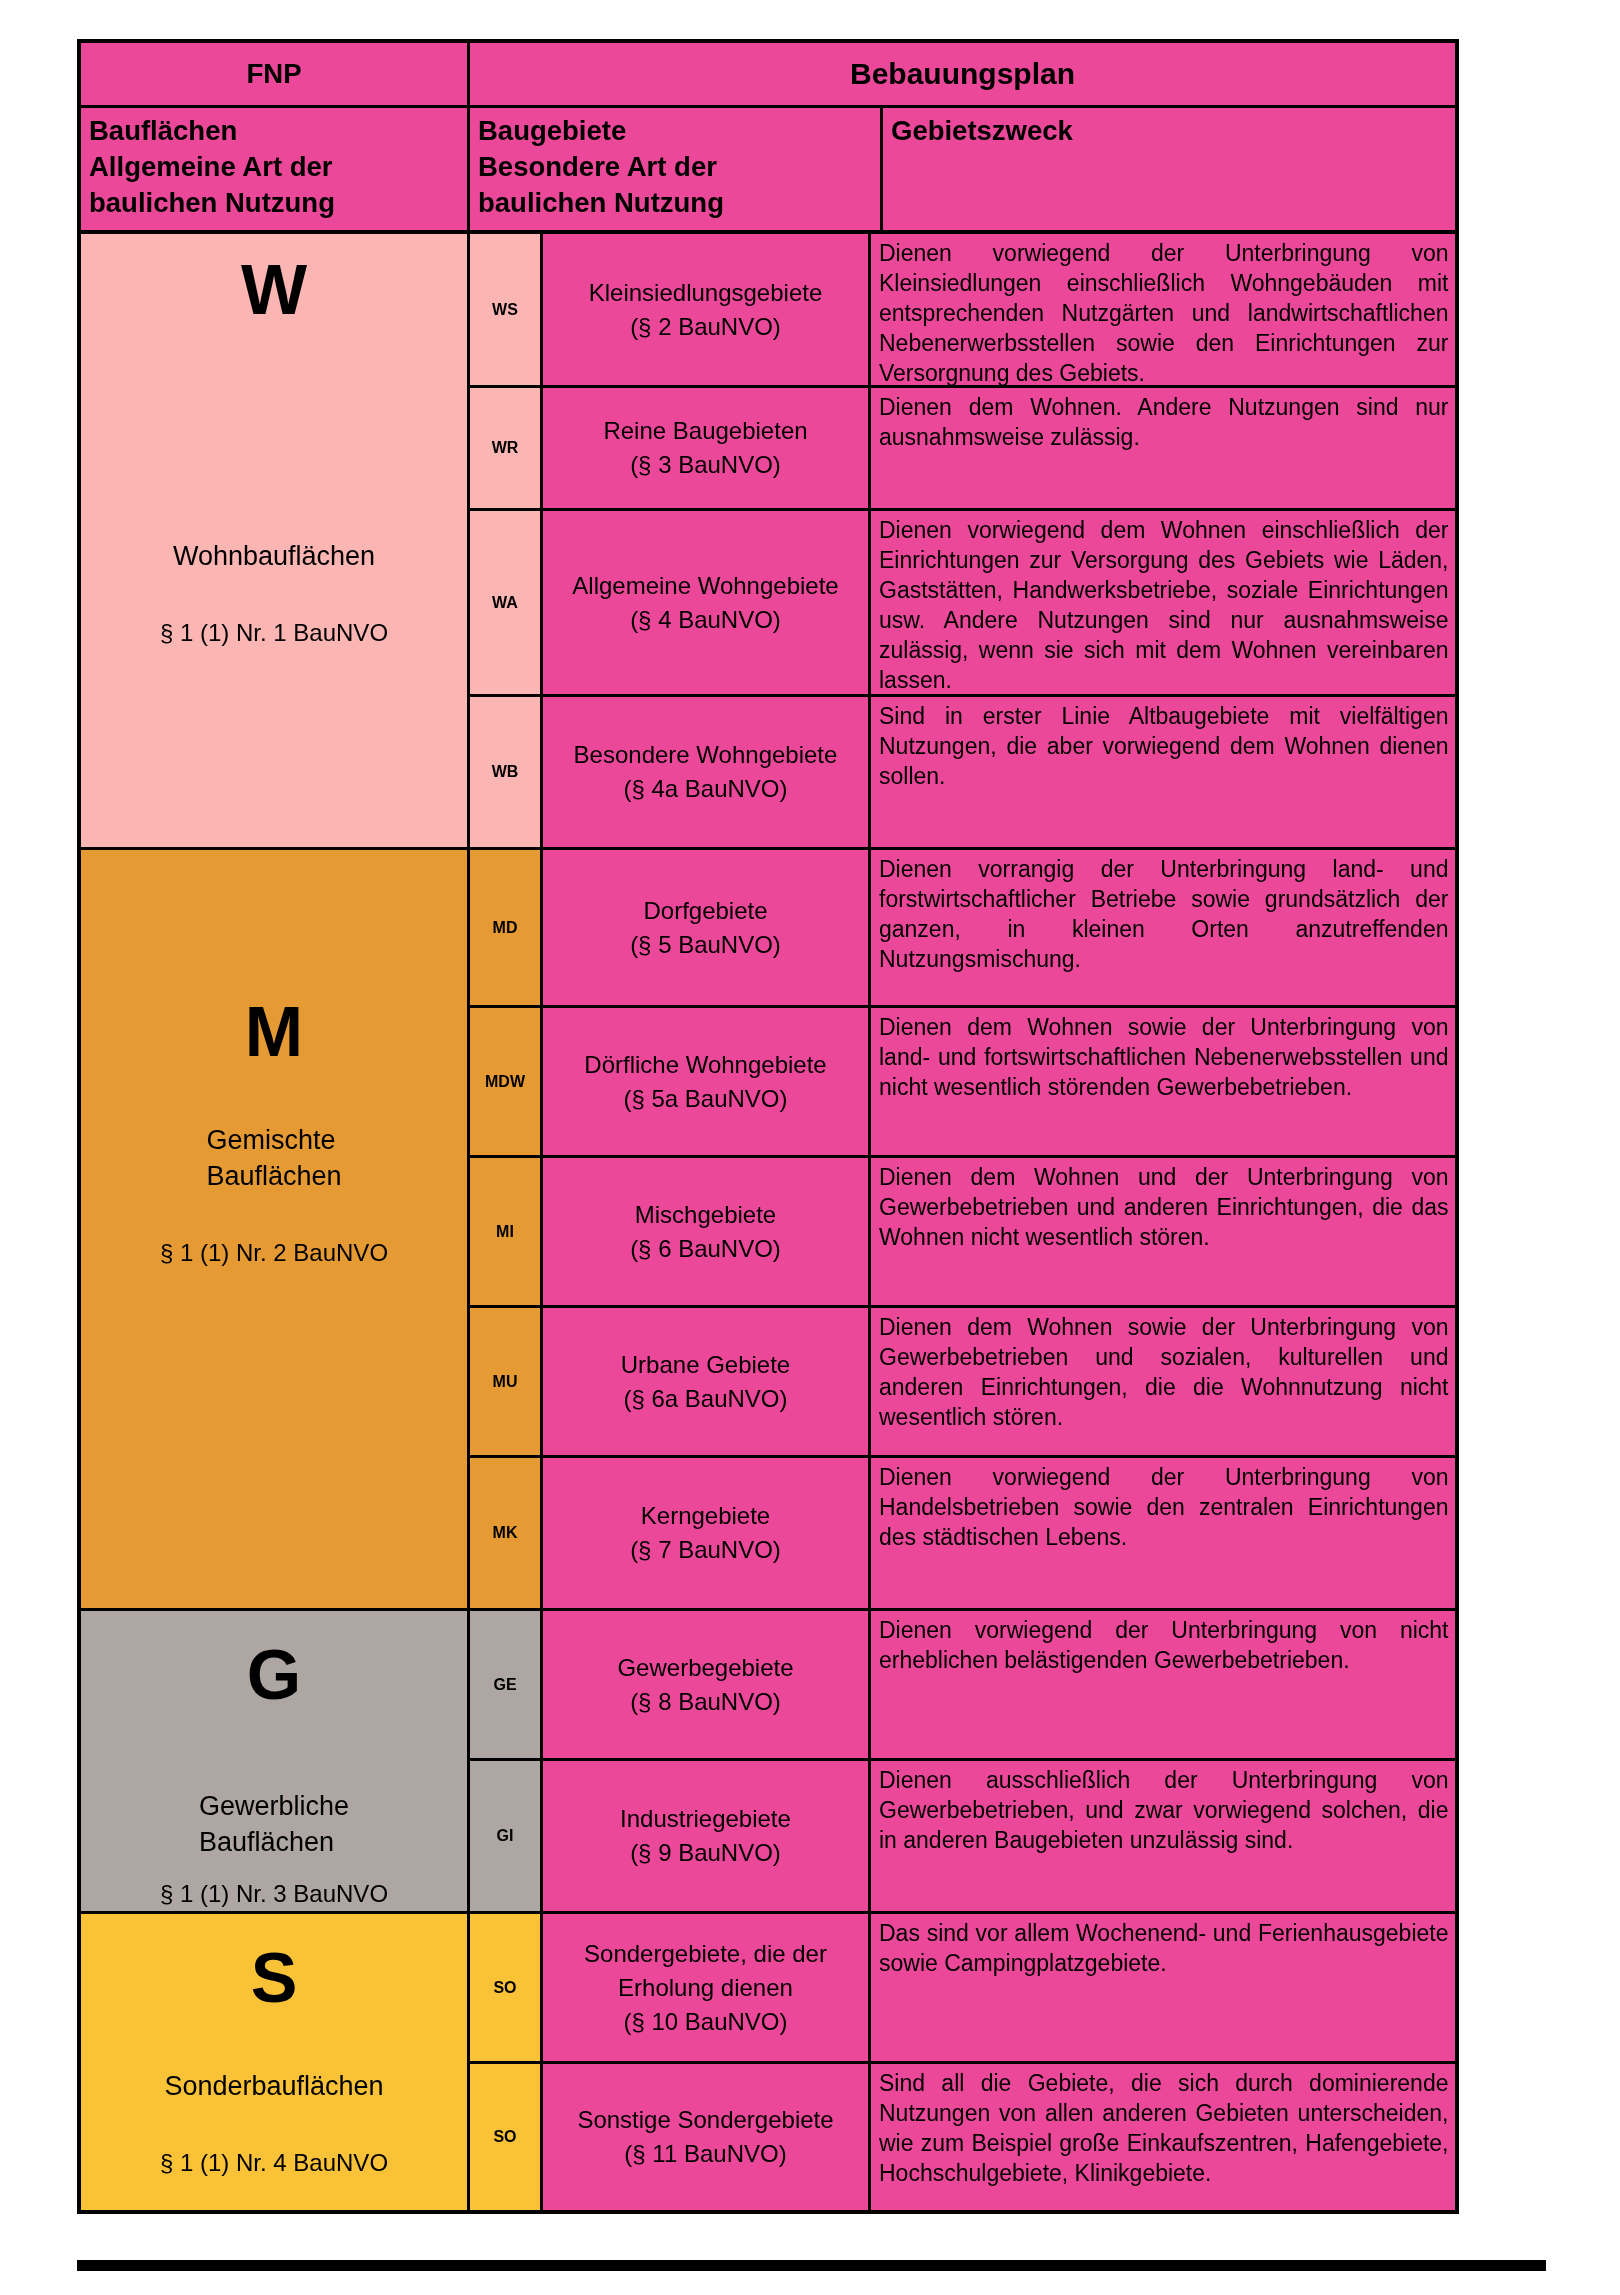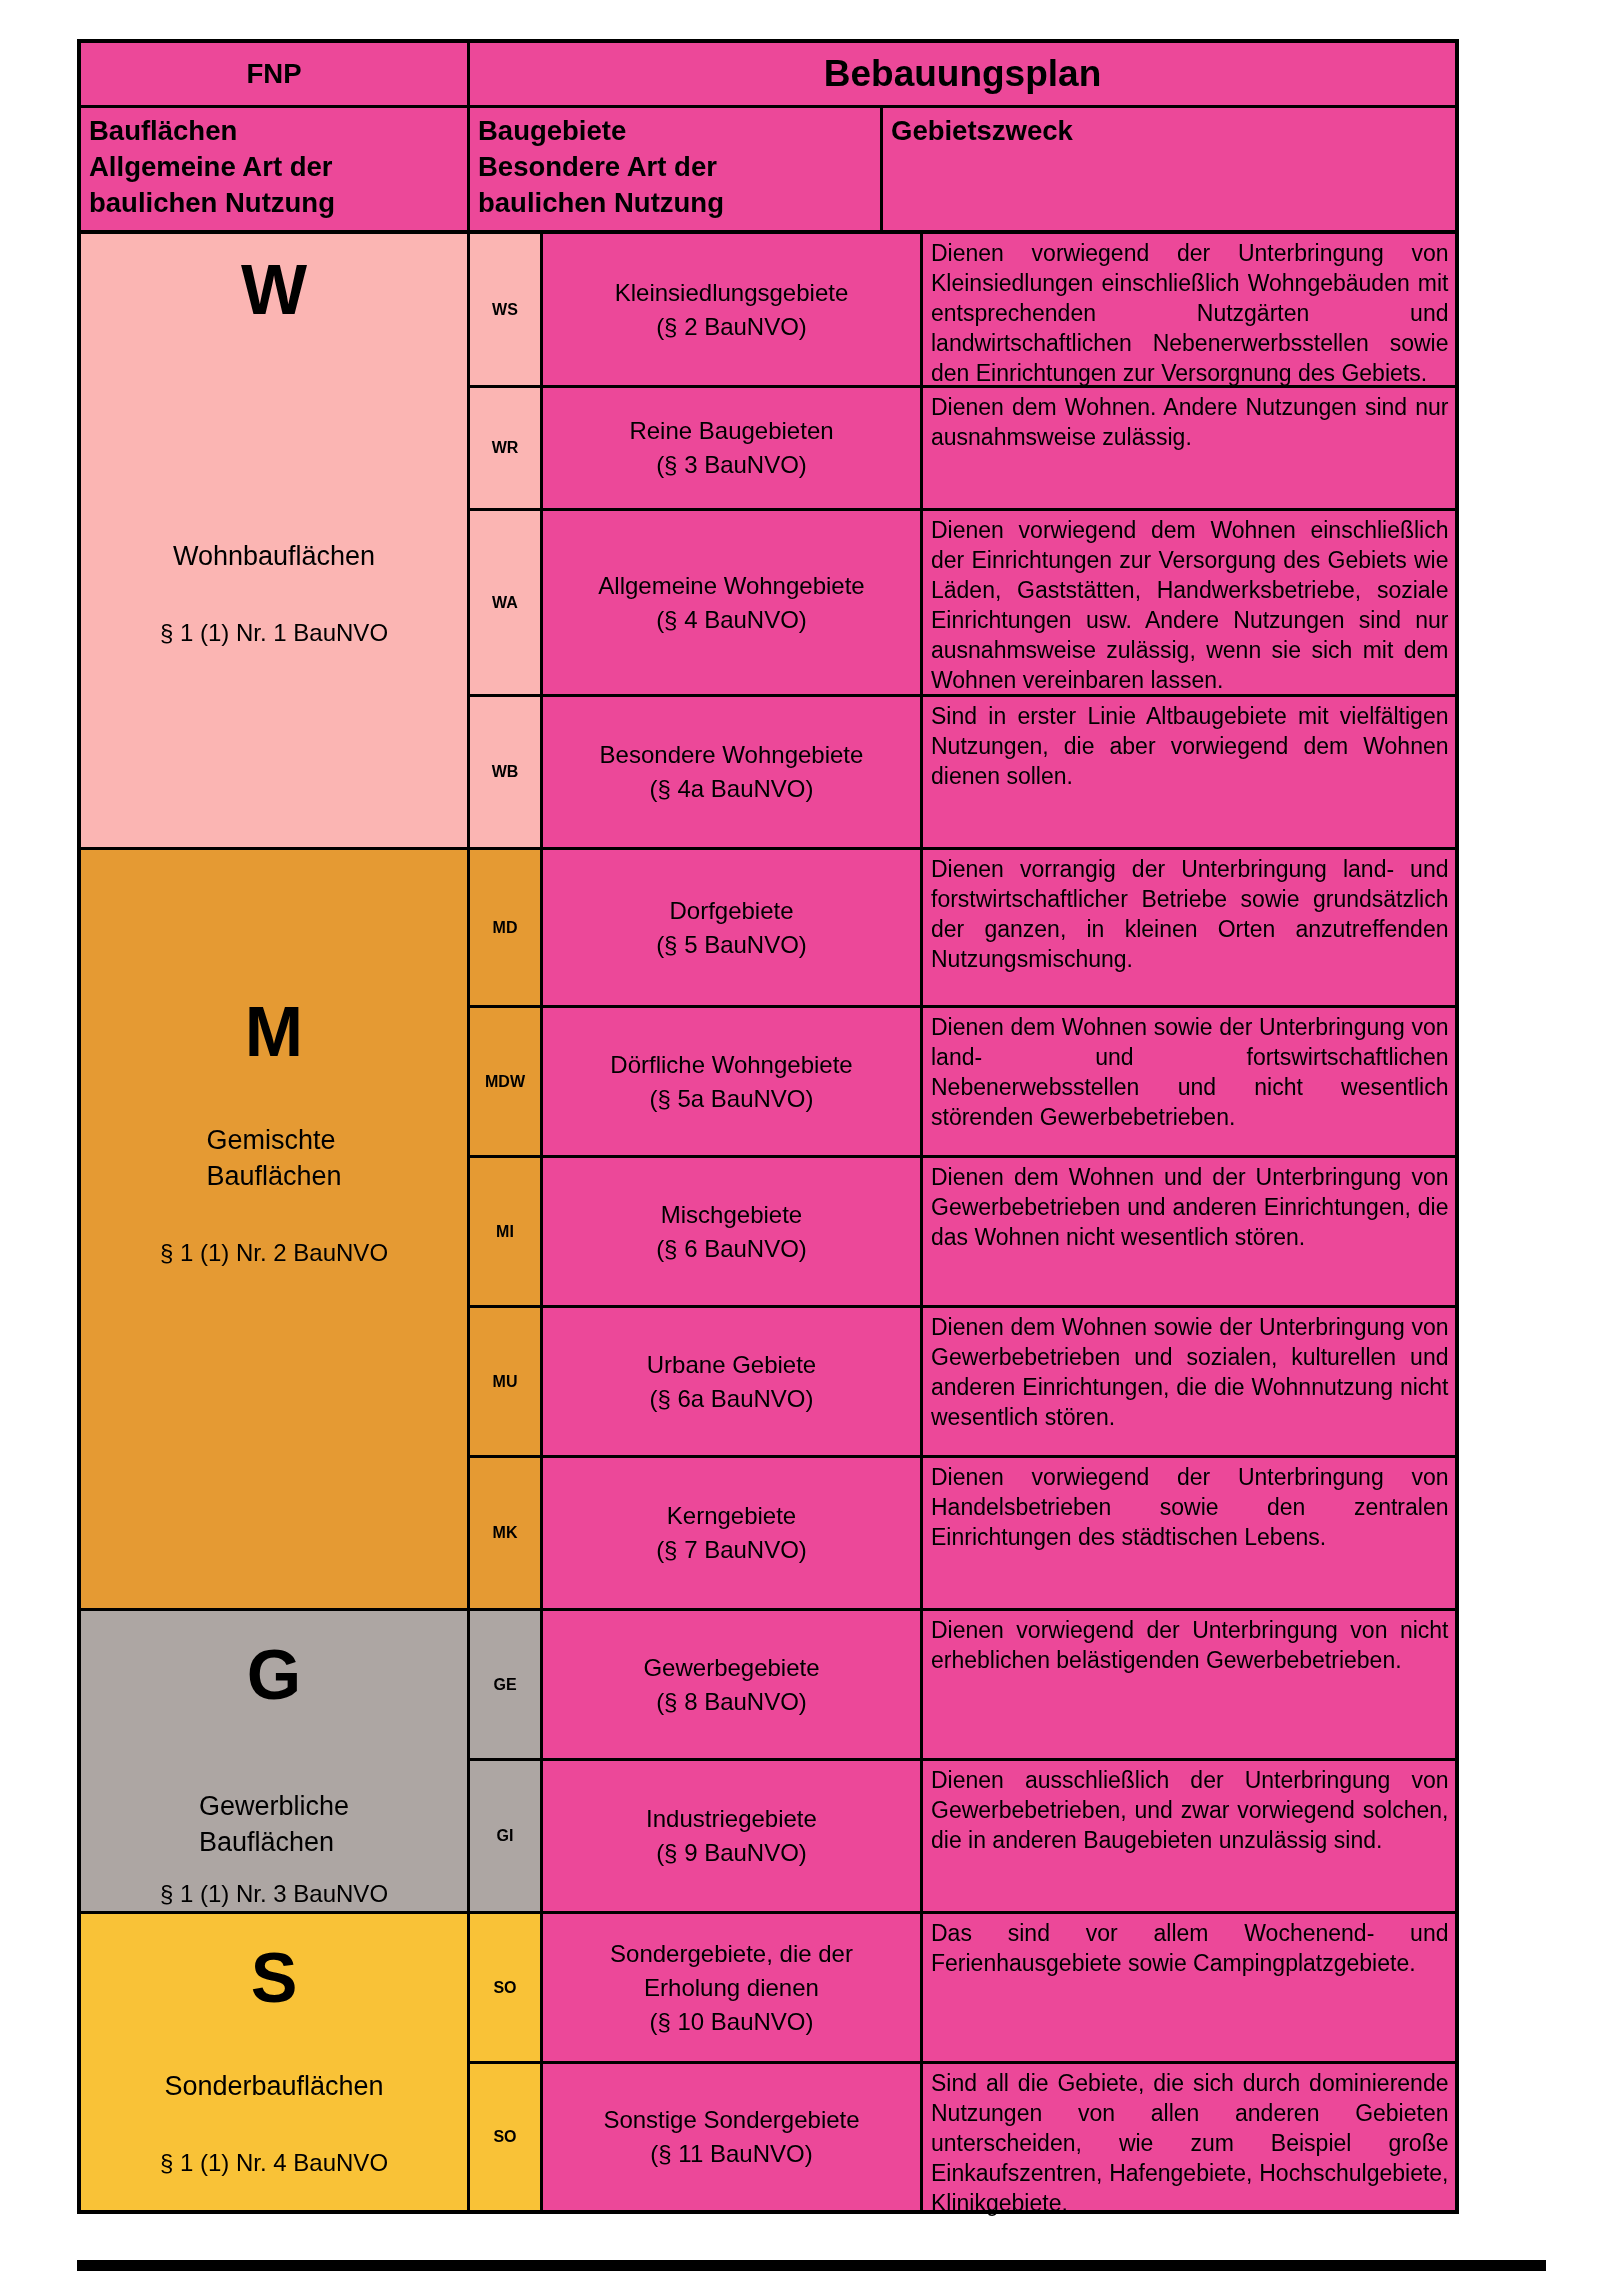--- a/index.html
+++ b/index.html
@@ -15,21 +15,21 @@
     border: 4px solid #000; background: #ec4899;
   }
   .hrow1 { display: flex; height: 65px; border-bottom: 3.2px solid #000; }
   .cell-fnp {
     width: 389px; border-right: 3.2px solid #000;
     display: flex; align-items: center; justify-content: center;
     font-weight: bold; font-size: 27.5px;
   }
   .cell-beb {
     flex: 1; display: flex; align-items: center; justify-content: center;
-    font-weight: bold; font-size: 37px;
+    font-weight: bold; font-size: 30px;
   }
   .hrow2 { display: flex; height: 126px; border-bottom: 4px solid #000; }
   .hrow2 > div {
     font-weight: bold; font-size: 27.5px; line-height: 36px;
     padding: 4.9px 8px; white-space: pre-line;
   }
   .ch1 { width: 389px; border-right: 3.2px solid #000; }
   .ch2 { width: 413px; border-right: 3.2px solid #000; }
   .ch3 { flex: 1; }
 
@@ -57,21 +57,21 @@
 
   .rows { flex: 1; display: flex; flex-direction: column; }
   .brow { display: flex; border-bottom: 3.2px solid #000; }
   .brow:last-child { border-bottom: none; }
   .code {
     width: 73px; border-right: 3.2px solid #000;
     display: flex; align-items: center; justify-content: center;
     font-weight: bold; font-size: 16px;
   }
   .zname {
-    width: 380px; border-right: 3.2px solid #000;
+    width: 328px; border-right: 3.2px solid #000;
     display: flex; flex-direction: column; align-items: center; justify-content: center;
     text-align: center; font-size: 24px; line-height: 34px;
   }
   .n1 { white-space: pre-line; }
   .zweck {
     flex: 1; padding: 4px 6.5px 0 8px;
     font-size: 23px; line-height: 30px; text-align: justify;
   }
   .bottom-bar {
     position: absolute; left: 77px; top: 2260px;

